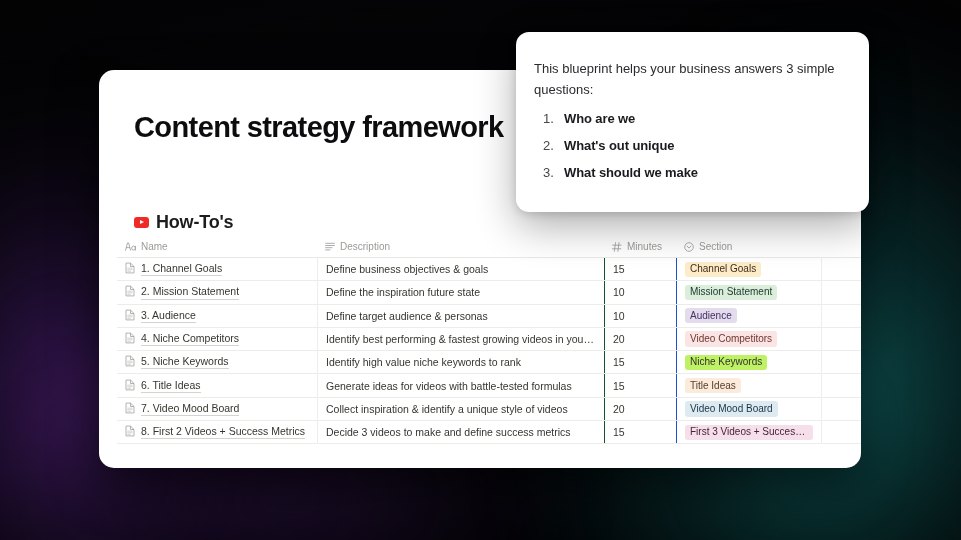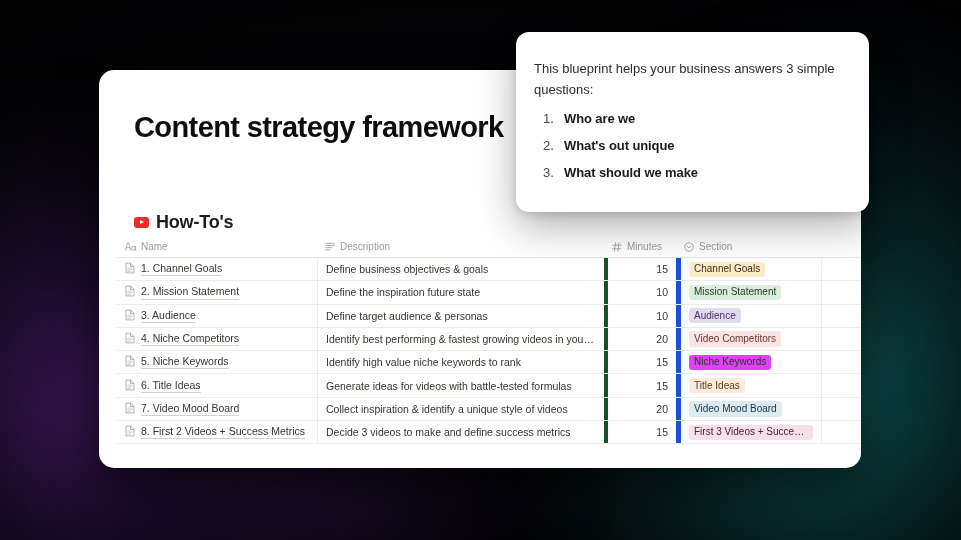--- a/index.html
+++ b/index.html
@@ -174,23 +174,23 @@
     display: flex;
     align-items: center;
     padding: 0 8px;
     overflow: hidden;
     white-space: nowrap;
     height: 100%;
   }
 
   .col-name        { width: 200px; flex: none; }
   .col-description { width: 287px; flex: none; border-left: 1px solid #ededec; }
-  .col-minutes     { width: 72px;  flex: none; border-left: 4px solid #14532d;
-                     justify-content: flex-end; }
-  .col-section     { width: 145px; flex: none; border-left: 5px solid #1d4ed8; }
+  .col-minutes     { width: 72px;  flex: none; border-left: 1px solid #14532d;
+                     }
+  .col-section     { width: 145px; flex: none; border-left: 1px solid #1d4ed8; }
   .col-extra       { width: 58px;  flex: none; border-left: 1px solid #ededec; }
 
   .thead .col-description,
   .thead .col-minutes,
   .thead .col-section,
   .thead .col-extra { border-left: none; }
 
   .thead .col-minutes { justify-content: flex-start; }
 
   
@@ -431,21 +431,21 @@
                 </svg></span>
               <span class="name-text">5. Niche Keywords</span>
             </div>
             <div class="tcell col-description">
               <span class="desc-text">Identify high value niche keywords to rank</span>
             </div>
             <div class="tcell col-minutes">
               <span class="min-text">15</span>
             </div>
             <div class="tcell col-section">
-              <span class="tag" style="background:#d946ef;color:#32302c;">Niche Keywords</span>
+              <span class="tag" style="background:#bef264;color:#32302c;">Niche Keywords</span>
             </div>
             <div class="tcell col-extra"></div>
           </div>
           <div class="trow">
             <div class="tcell col-name">
               <span><svg class="page-icon" viewBox="0 0 12 14" fill="none" aria-hidden="true">
                   <path d="M1.2 1.1 h5.4 l4.2 4.1 v7.7 h-9.6 z" stroke="#9b9a97" stroke-width="0.9" stroke-linejoin="round" fill="#ffffff"></path>
                   <path d="M6.6 1.1 v4.1 h4.2" stroke="#9b9a97" stroke-width="0.9" stroke-linejoin="round"></path>
                   <path d="M3.2 7.2 h5.4 M3.2 9.1 h5.4 M3.2 11 h3.4" stroke="#bdbcb9" stroke-width="0.8" stroke-linecap="round"></path>
                 </svg></span>

